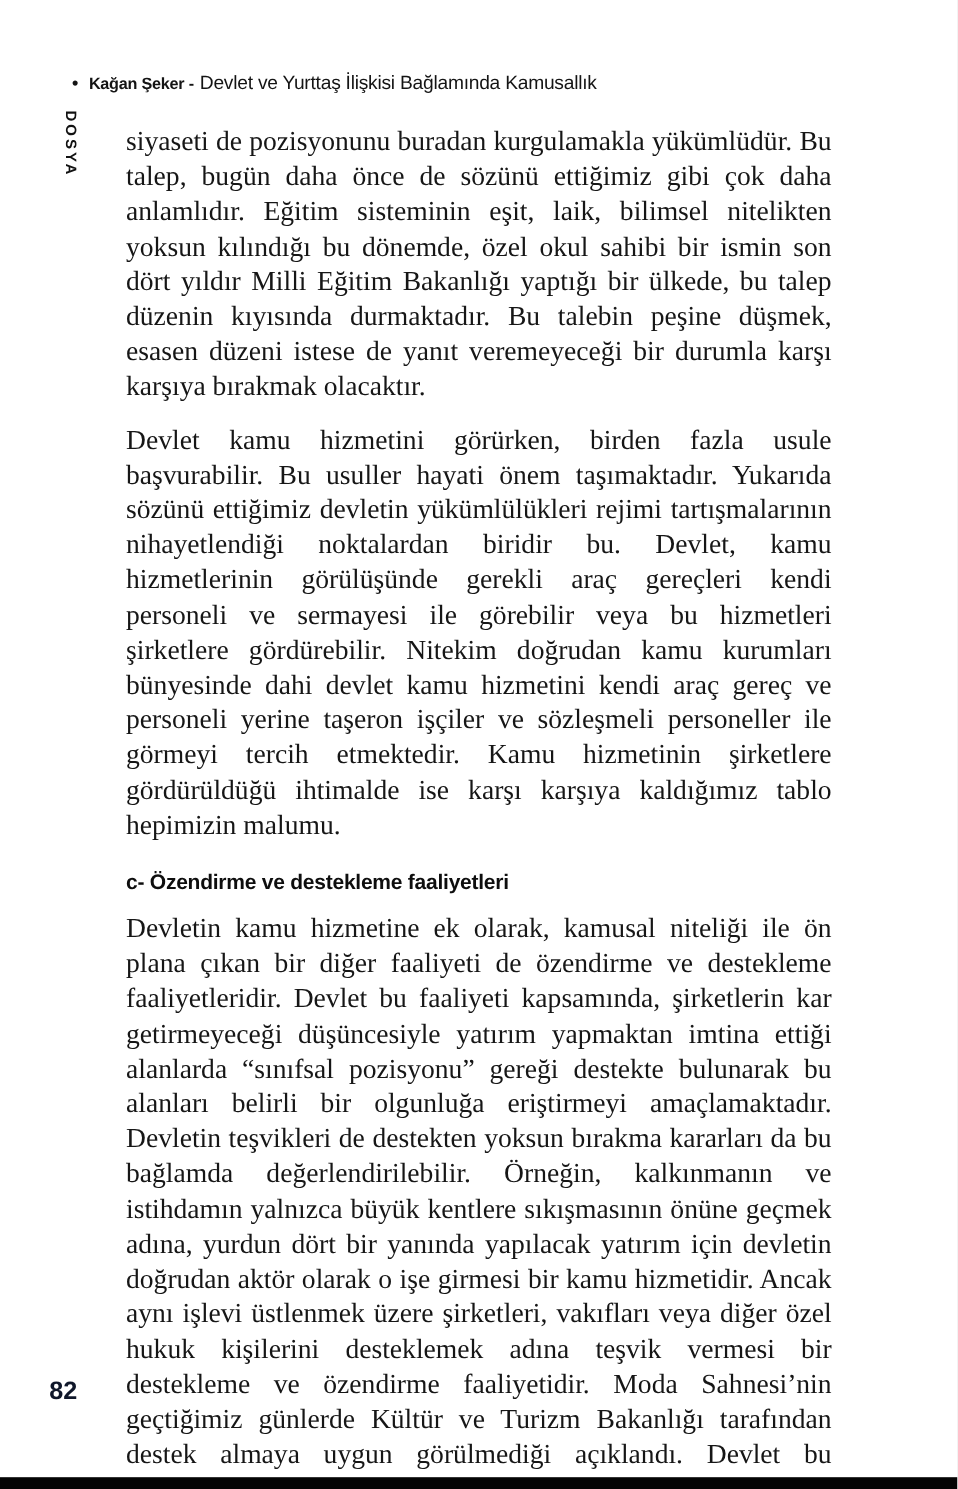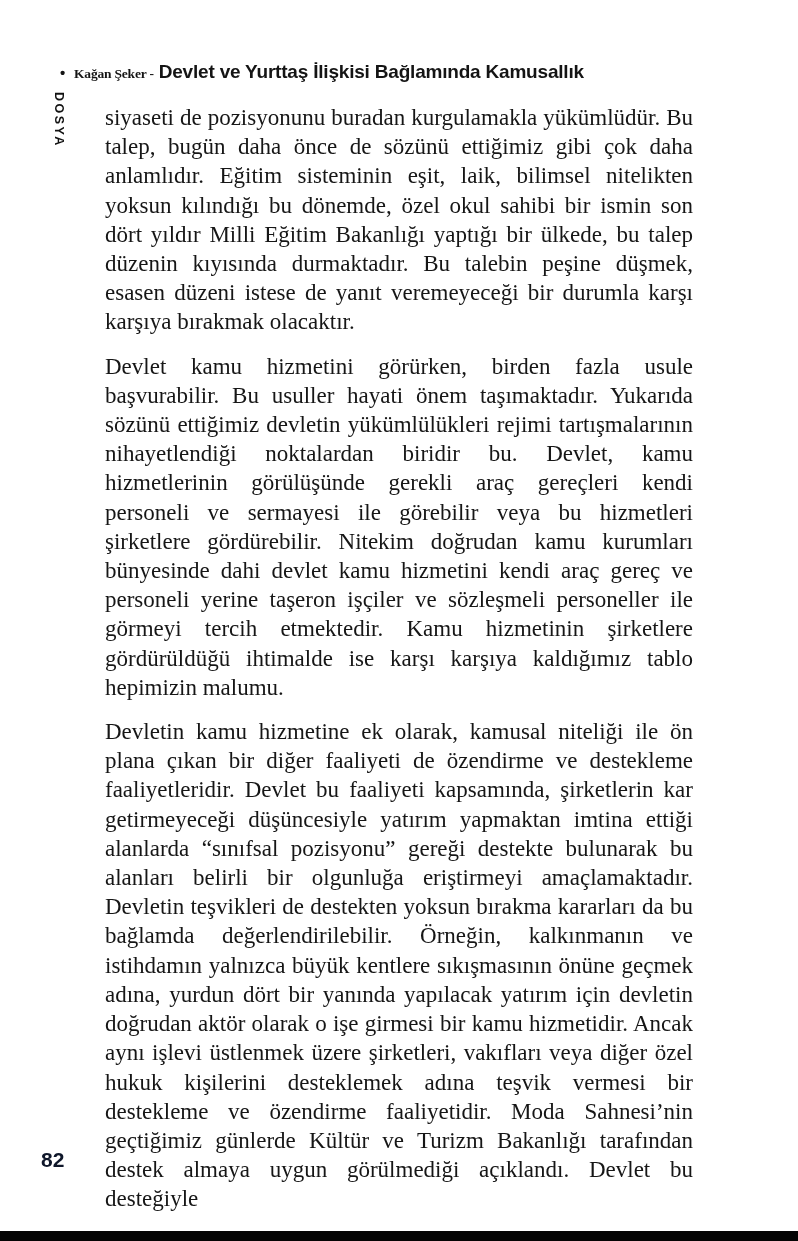--- a/index.html
+++ b/index.html
@@ -30,25 +30,24 @@
   }
   .page-header .bullet {
     font-size: 15px;
     font-weight: 700;
     margin-right: 9px;
   }
   .page-header .author {
     font-size: 13.5px;
     font-weight: 600;
     margin-right: 5px;
-    font-family: Liberation Serif, serif;
   }
   .page-header .title {
-    font-size: 19px;
-    font-weight: 700;
+    font-size: 16px;
+    font-weight: 400;
   }
 
   
   .margin-label {
     position: absolute;
     left: 52px;
     top: 92px;
     writing-mode: vertical-rl;
     font-family: "Liberation Sans", sans-serif;
     font-weight: 800;
@@ -110,20 +109,21 @@
     <span class="bullet">•</span>
     <span class="author">Kağan Şeker -</span>
     <span class="title">Devlet ve Yurttaş İlişkisi Bağlamında Kamusallık</span>
   </header>
 
   <div class="margin-label">DOSYA</div>
 
   <main class="content">
     <p class="para">siyaseti de pozisyonunu buradan kurgulamakla yükümlüdür. Bu talep, bugün daha önce de sözünü ettiğimiz gibi çok daha anlamlıdır. Eğitim sisteminin eşit, laik, bilimsel nitelikten yoksun kılındığı bu dönemde, özel okul sahibi bir ismin son dört yıldır Milli Eğitim Bakanlığı yaptığı bir ülkede, bu talep düzenin kıyısında durmaktadır. Bu talebin peşine düşmek, esasen düzeni istese de yanıt veremeyeceği bir durumla karşı karşıya bırakmak olacaktır.</p>
     <p class="para">Devlet kamu hizmetini görürken, birden fazla usule başvurabilir. Bu usuller hayati önem taşımaktadır. Yukarıda sözünü ettiğimiz devletin yükümlülükleri rejimi tartışmalarının nihayetlendiği noktalardan biridir bu. Devlet, kamu hizmetlerinin görülüşünde gerekli araç gereçleri kendi personeli ve sermayesi ile görebilir veya bu hizmetleri şirketlere gördürebilir. Nitekim doğrudan kamu kurumları bünyesinde dahi devlet kamu hizmetini kendi araç gereç ve personeli yerine taşeron işçiler ve sözleşmeli personeller ile görmeyi tercih etmektedir. Kamu hizmetinin şirketlere gördürüldüğü ihtimalde ise karşı karşıya kaldığımız tablo hepimizin malumu.</p>
+    <h2 class="section-heading">c- Özendirme ve destekleme faaliyetleri</h2>
     <p class="para">Devletin kamu hizmetine ek olarak, kamusal niteliği ile ön plana çıkan bir diğer faaliyeti de özendirme ve destekleme faaliyetleridir. Devlet bu faaliyeti kapsamında, şirketlerin kar getirmeyeceği düşüncesiyle yatırım yapmaktan imtina ettiği alanlarda “sınıfsal pozisyonu” gereği destekte bulunarak bu alanları belirli bir olgunluğa eriştirmeyi amaçlamaktadır. Devletin teşvikleri de destekten yoksun bırakma kararları da bu bağlamda değerlendirilebilir. Örneğin, kalkınmanın ve istihdamın yalnızca büyük kentlere sıkışmasının önüne geçmek adına, yurdun dört bir yanında yapılacak yatırım için devletin doğrudan aktör olarak o işe girmesi bir kamu hizmetidir. Ancak aynı işlevi üstlenmek üzere şirketleri, vakıfları veya diğer özel hukuk kişilerini desteklemek adına teşvik vermesi bir destekleme ve özendirme faaliyetidir. Moda Sahnesi’nin geçtiğimiz günlerde Kültür ve Turizm Bakanlığı tarafından destek almaya uygun görülmediği açıklandı. Devlet bu desteğiyle</p>
   </main>
 
   <div class="page-number">82</div>
 
   <div class="bottom-bar"></div>
 
 </div>
 
 </body></html>

